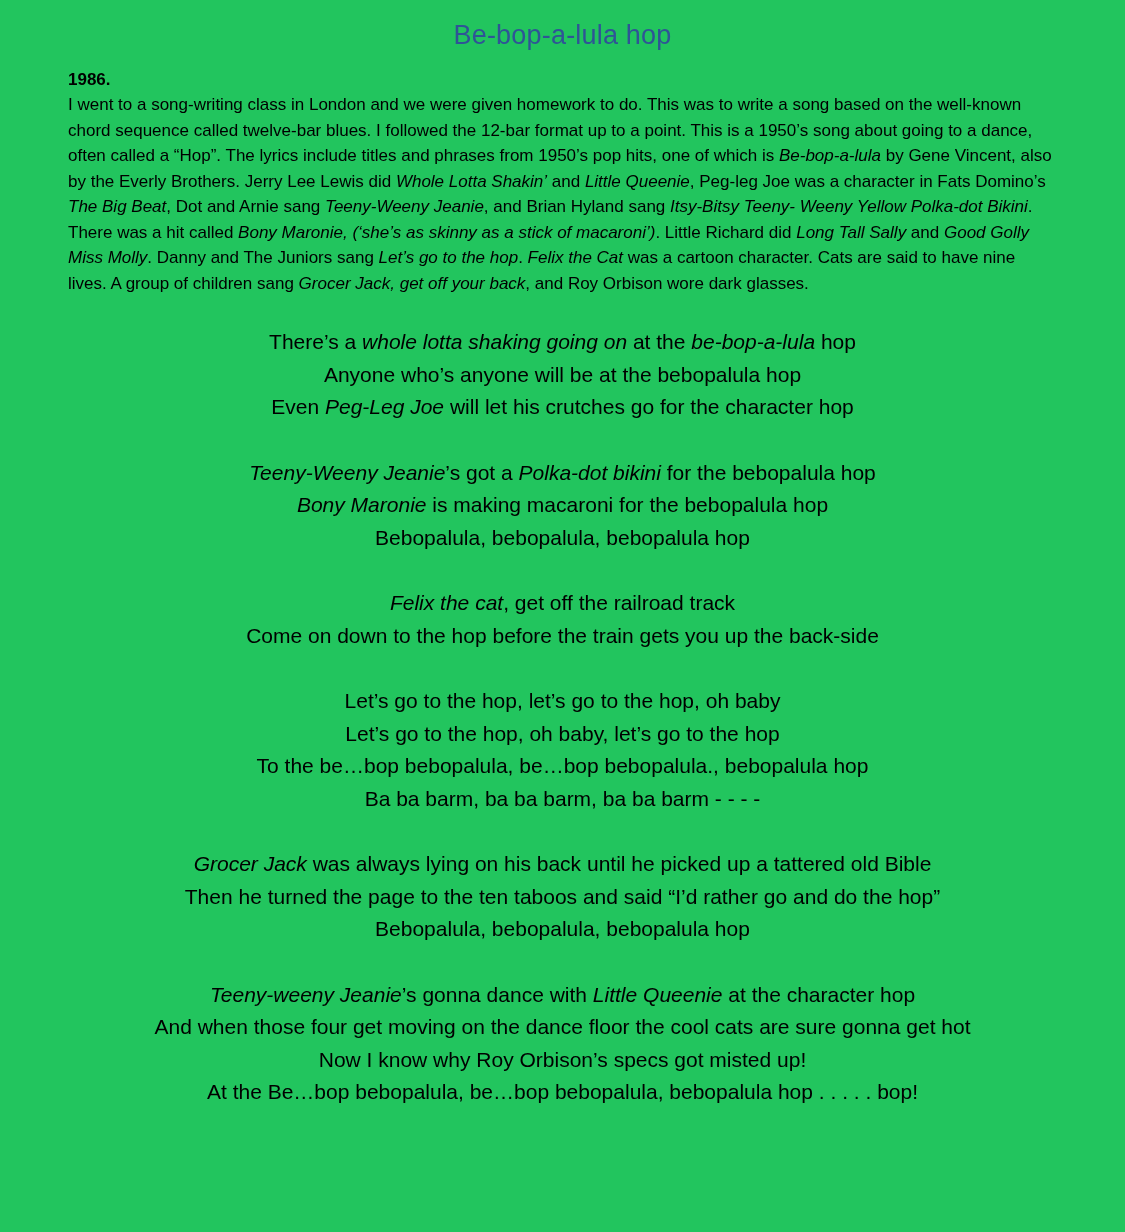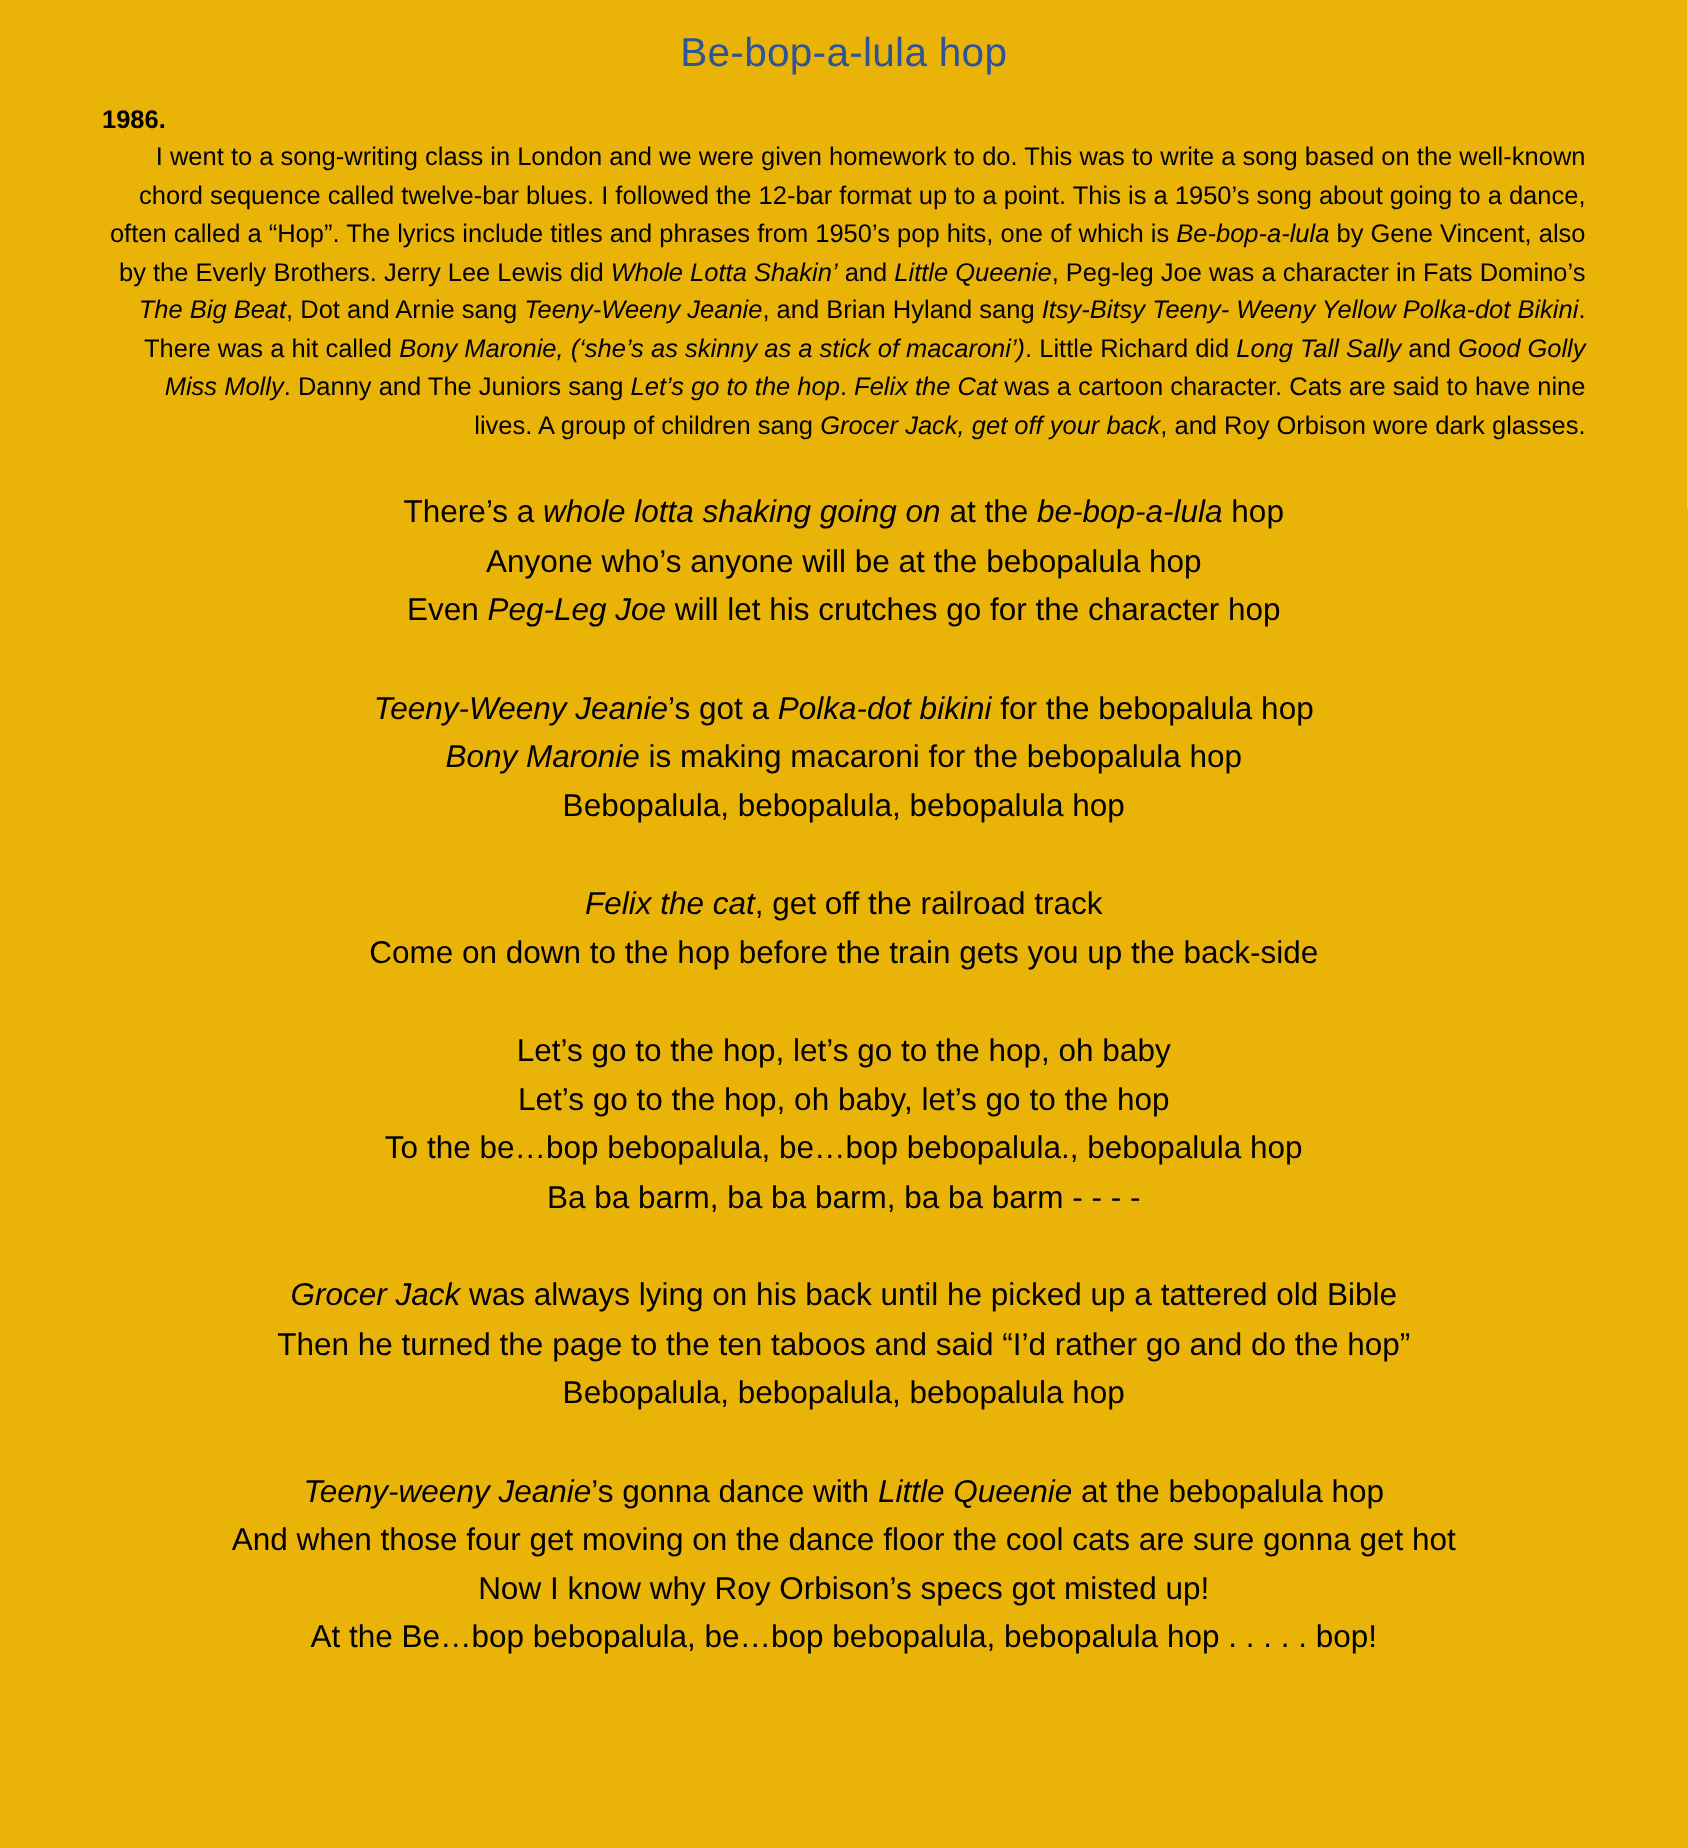--- a/index.html
+++ b/index.html
@@ -4,21 +4,21 @@
 <style>
   html, body {
     margin: 0;
     padding: 0;
     background: #ffffff;
   }
   .page {
     width: 1125px;
     min-height: 1232px;
     box-sizing: border-box;
-    background: #eab308;
+    background: #22c55e;
     padding: 20px 68px 24px 68px;
     font-family: "Liberation Sans", sans-serif;
     color: #000000;
   }
   .title {
     font-size: 27px;
     font-weight: 400;
     text-align: center;
     margin: 0 0 16px 0;
     letter-spacing: 0.2px;
@@ -27,21 +27,20 @@
     font-size: 17px;
     line-height: 25px;
     margin: 0;
     font-weight: bold;
   }
   .intro {
     font-size: 17px;
     line-height: 25.5px;
     margin: 0;
     max-width: 990px;
-    text-align: right;
   }
   .lyrics {
     margin-top: 30px;
     font-size: 21px;
     line-height: 32.5px;
     text-align: center;
   }
   .verse {
     margin: 0 0 33px 0;
   }
@@ -79,19 +78,19 @@
         <div class="lyric-line"><span>Let’s go to the hop, oh baby, let’s go to the hop</span></div>
         <div class="lyric-line"><span>To the be…bop bebopalula, be…bop bebopalula., bebopalula hop</span></div>
         <div class="lyric-line"><span>Ba ba barm, ba ba barm, ba ba barm - - - -</span></div>
       </div>
       <div class="verse">
         <div class="lyric-line"><em>Grocer Jack</em><span> was always lying on his back until he picked up a tattered old Bible</span></div>
         <div class="lyric-line"><span>Then he turned the page to the ten taboos and said “I’d rather go and do the hop”</span></div>
         <div class="lyric-line"><span>Bebopalula, bebopalula, bebopalula hop</span></div>
       </div>
       <div class="verse">
-        <div class="lyric-line"><em>Teeny-weeny Jeanie</em><span>’s gonna dance with </span><em>Little Queenie</em><span> at the bebopalula hop</span></div>
+        <div class="lyric-line"><em>Teeny-weeny Jeanie</em><span>’s gonna dance with </span><em>Little Queenie</em><span> at the character hop</span></div>
         <div class="lyric-line"><span>And when those four get moving on the dance floor the cool cats are sure gonna get hot</span></div>
         <div class="lyric-line"><span>Now I know why Roy Orbison’s specs got misted up!</span></div>
         <div class="lyric-line"><span>At the Be…bop bebopalula, be…bop bebopalula, bebopalula hop . . . . . bop!</span></div>
       </div>
     </div>
 </div>
 
 </body></html>

